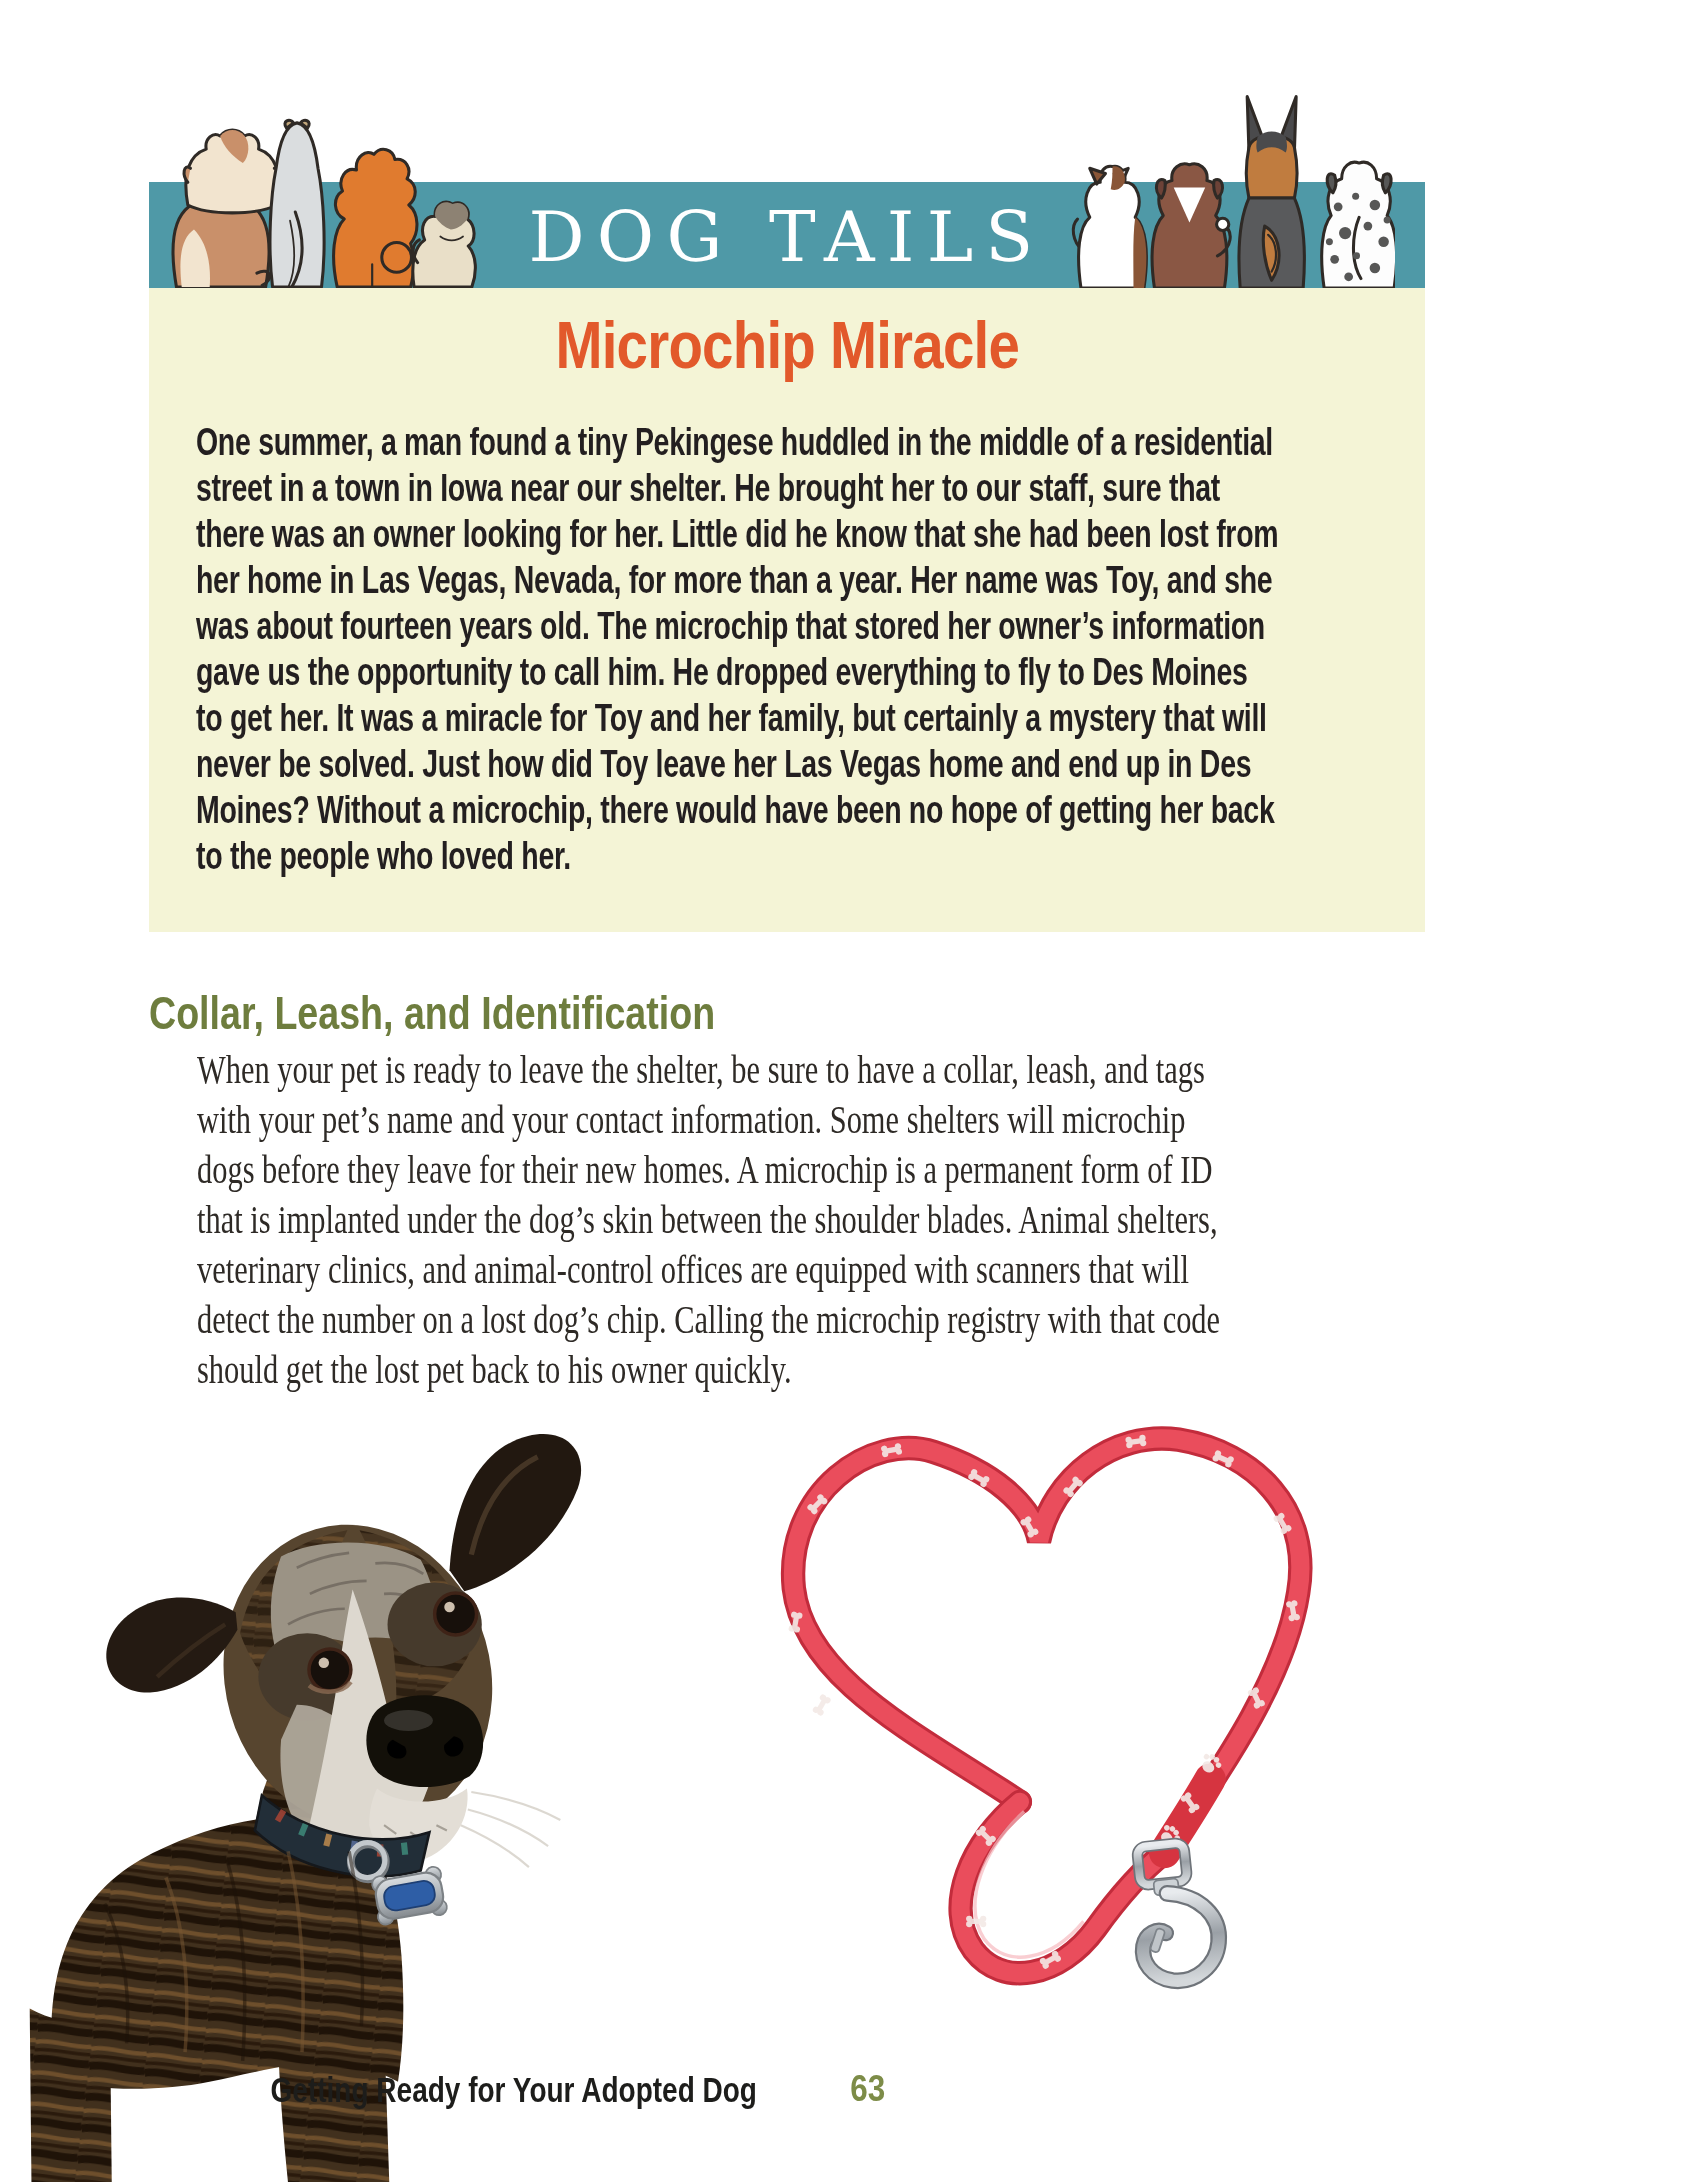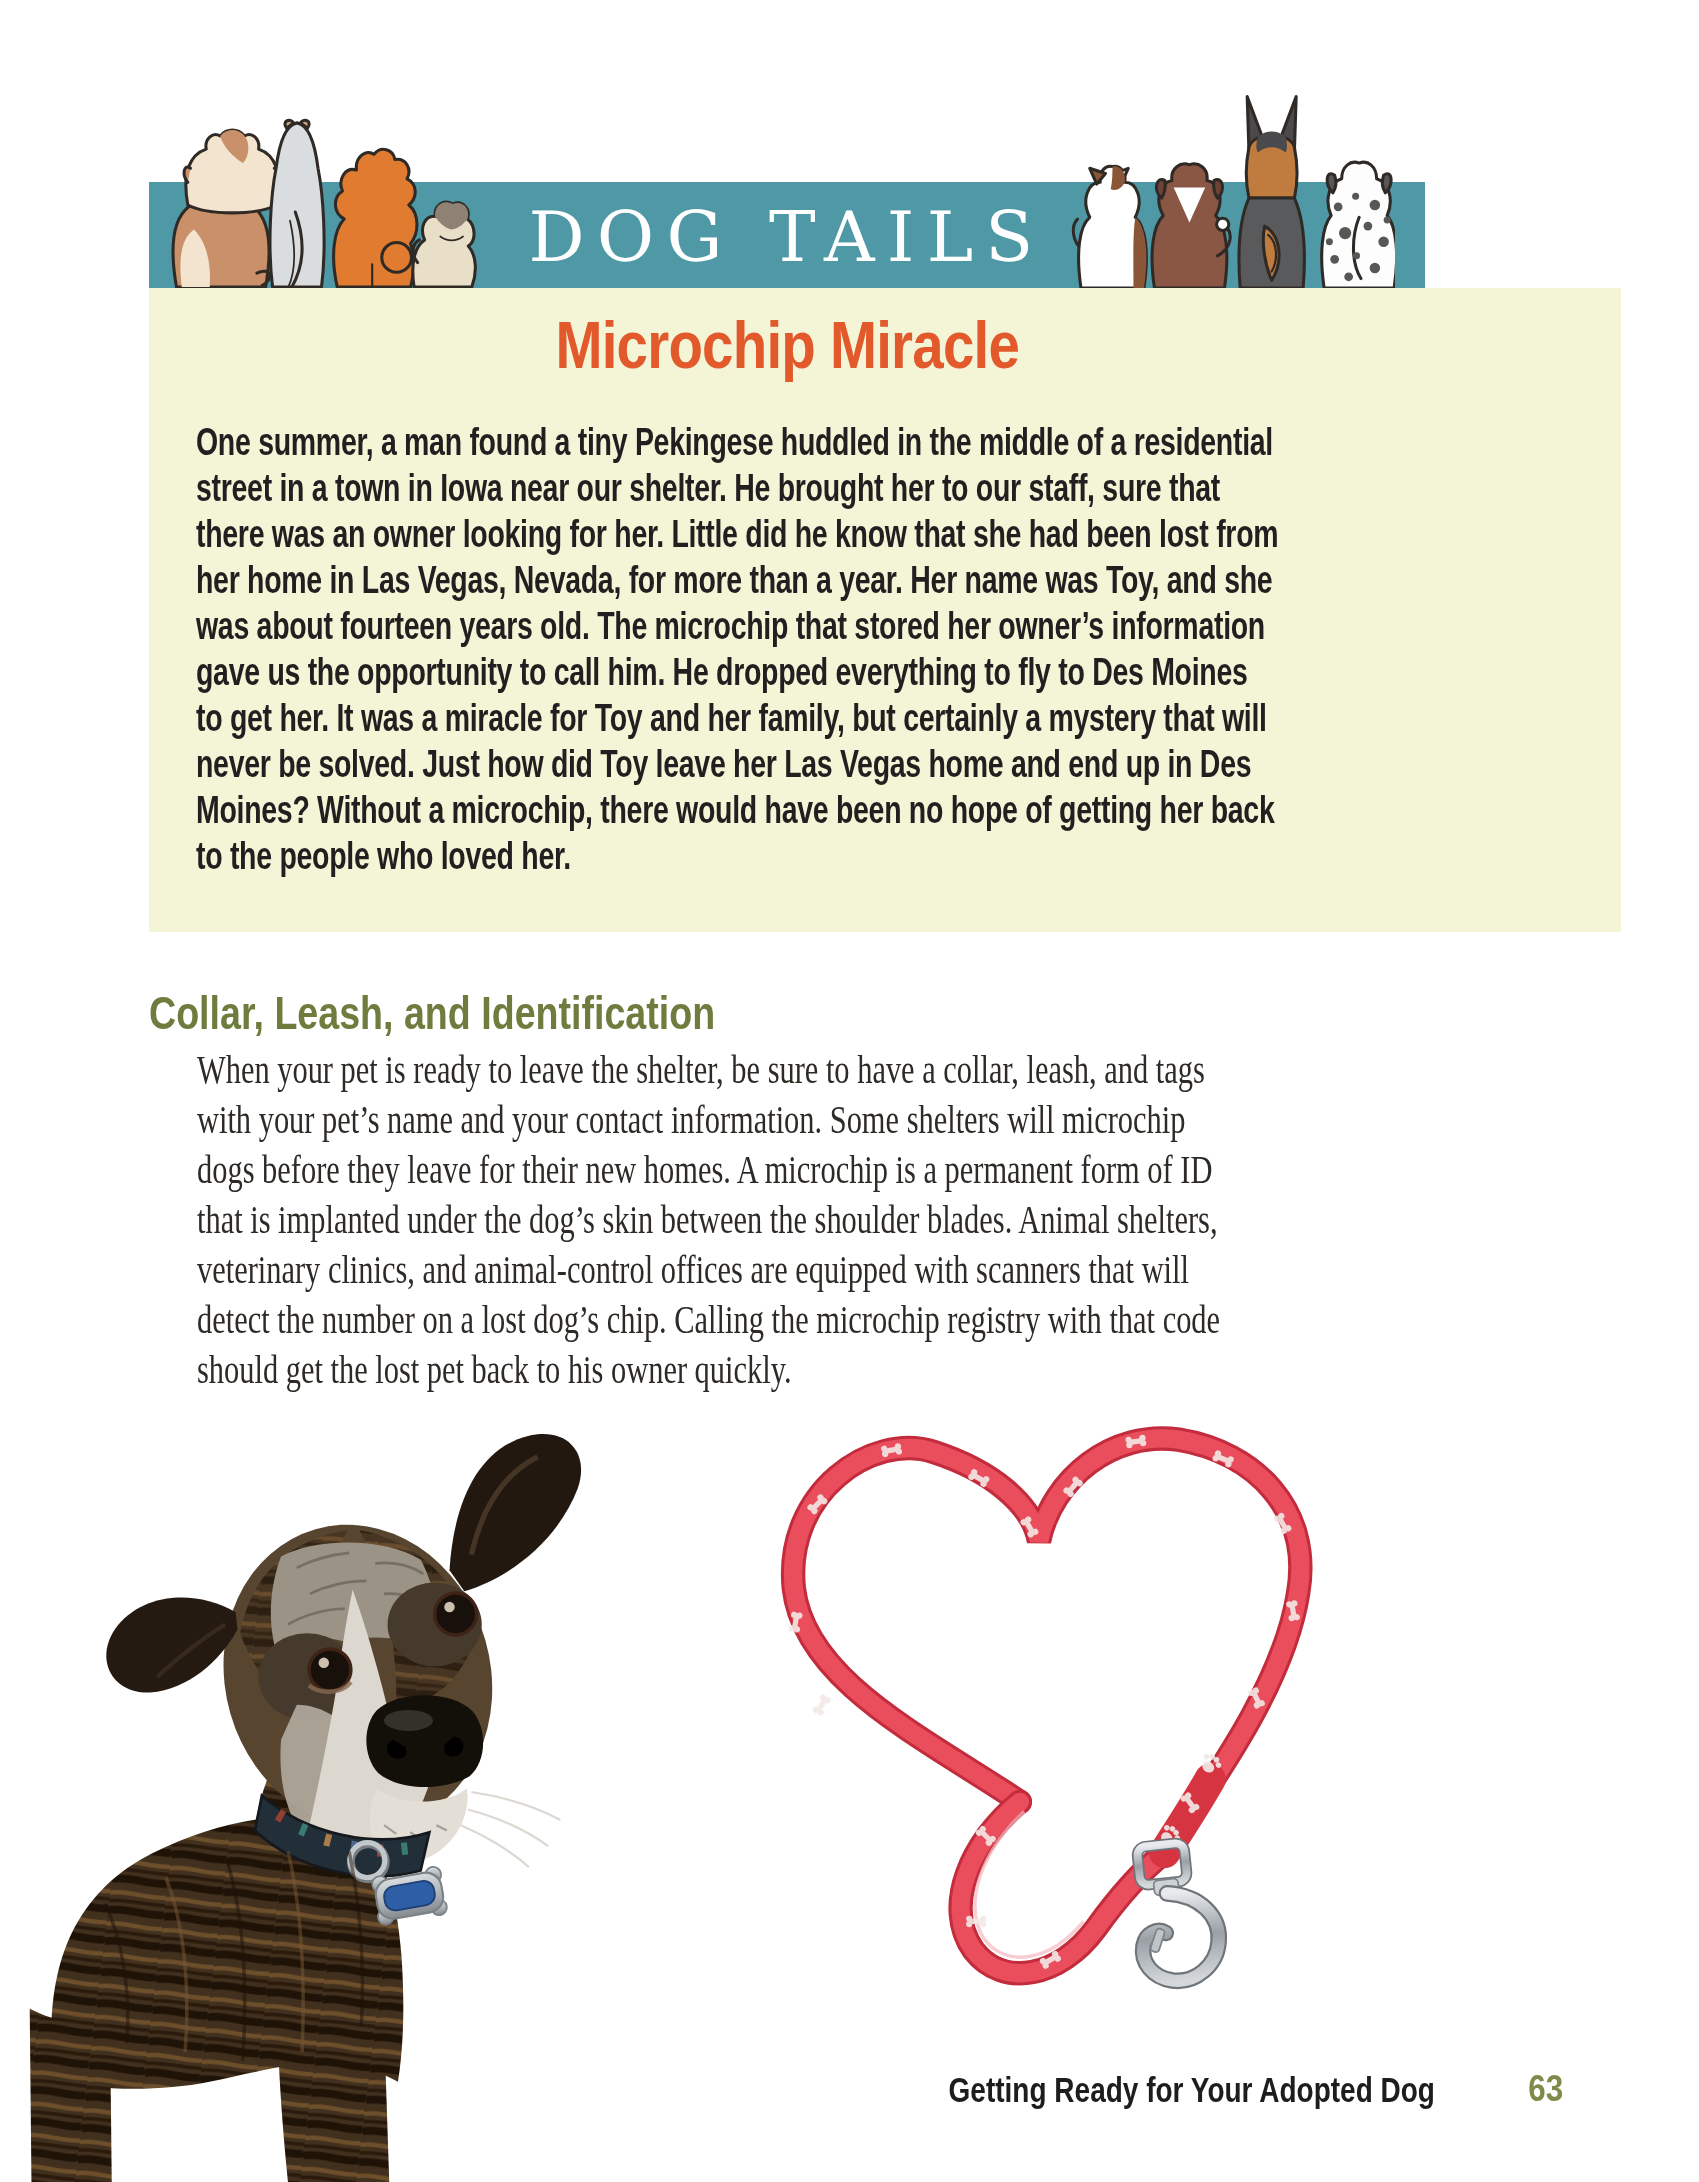--- a/index.html
+++ b/index.html
@@ -10,21 +10,21 @@
   .banner{position:absolute;left:149px;top:182px;width:1276px;height:107px;
           background:var(--banner-teal,#4f99a7);}
   .banner-title{position:absolute;left:0;top:0;width:100%;height:100%;
                 display:flex;align-items:center;justify-content:center;
                 color:#ffffff;font-family:"DejaVu Serif",serif;
                 font-size:70px;letter-spacing:12.2px;padding-top:3.5px;box-sizing:border-box;}
   .dogs-left{position:absolute;left:159px;top:114px;width:332px;height:175px;}
   .dogs-right{position:absolute;left:1067px;top:93px;width:328px;height:197px;}
 
   
-  .story-box{position:absolute;left:149px;top:288px;width:1472px;height:644px;
+  .story-box{position:absolute;left:149px;top:288px;width:1276px;height:644px;
              background:var(--box-cream,#f4f4d6);}
   .story-heading{position:absolute;left:0;top:19px;width:1493px;
                  transform:scaleX(0.855);transform-origin:0 0;text-align:center;
                  color:var(--heading-orange,#e2592b);font-weight:bold;font-size:66px;
                  letter-spacing:-0.9px;}
   .story-body{position:absolute;left:47px;top:131px;width:1579px;
               transform:scaleX(0.75);transform-origin:0 0;
               color:var(--body-text,#231f20);font-weight:bold;font-size:38px;
               line-height:46px;white-space:pre-line;letter-spacing:-0.4px;}
 
@@ -37,21 +37,21 @@
                 font-family:"Liberation Serif",serif;
                 color:var(--serif-text,#2e2a26);font-size:39px;line-height:50px;
                 white-space:pre-line;}
 
   
   .dog-photo{position:absolute;left:0px;top:1415px;width:611px;height:768px;}
   .leash-photo{position:absolute;left:769px;top:1417px;width:568px;height:576px;}
 
   
   .footer{position:absolute;left:149px;top:2068px;width:1414px;
-          display:flex;justify-content:flex-end;align-items:flex-end;gap:87px;}
+          display:flex;justify-content:flex-start;align-items:flex-end;gap:87px;}
   .footer-chapter{color:#1d1d1b;font-weight:bold;font-size:35px;
                   transform:scaleX(0.8);transform-origin:100% 100%;white-space:nowrap;}
   .footer-page-number{color:var(--page-number-olive,#7d8c48);font-weight:bold;font-size:37px;
                       transform:scaleX(0.85);transform-origin:100% 100%;}
 </style>
 </head>
 <body>
 
 <div class="page">
 

